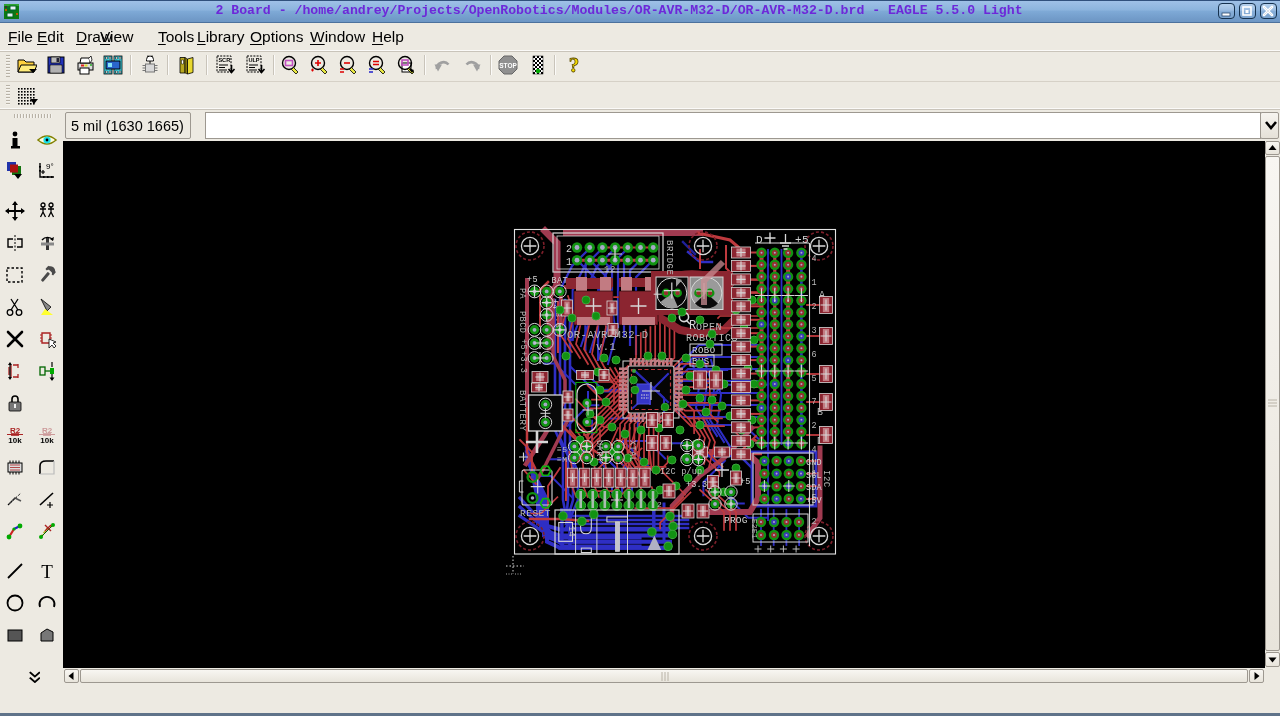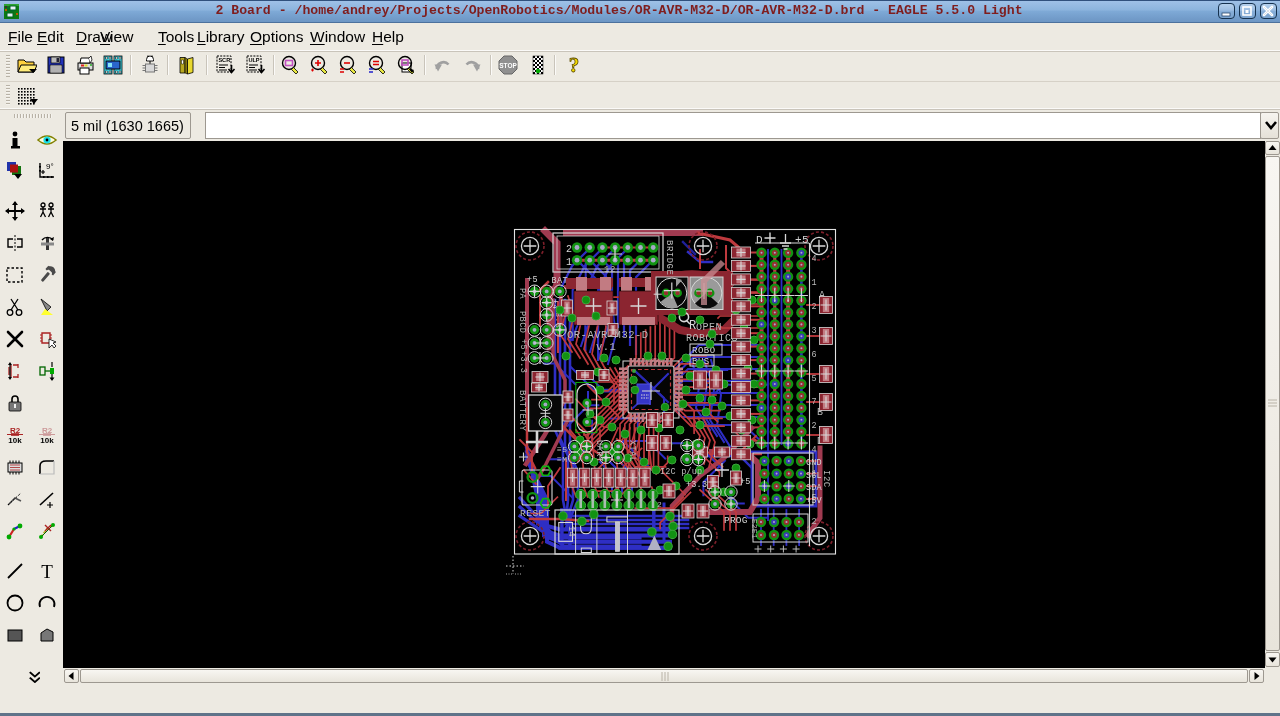--- a/index.html
+++ b/index.html
@@ -1,21 +1,21 @@
 <!DOCTYPE html>
 <html><head><meta charset="utf-8"><title>eagle</title>
 <style>
 * { margin:0; padding:0; box-sizing:border-box; }
 html,body { width:1280px; height:716px; overflow:hidden; background:#edeae2;
   font-family:"Liberation Sans", sans-serif; }
 .abs { position:absolute; }
 #titlebar { left:0; top:0; width:1280px; height:23px;
   background:linear-gradient(#9fc1e7 0%, #8cb4dd 42%, #7ea9d6 50%, #739dcb 80%, #6d96c4 100%);
   border-top:1px solid #30507c; border-bottom:1px solid #4c719d; }
-#titletext { left:0; top:3px; width:1238px; text-align:center; color:#7f1d1d;
+#titletext { left:0; top:3px; width:1238px; text-align:center; color:#6d28d9;
   font-family:"Liberation Mono", monospace; font-weight:bold; font-size:13.2px; letter-spacing:0;}
 .winbtn { top:3px; width:17px; height:16px; border:1px solid #16324f; border-radius:4px;
   background:linear-gradient(#b5d0ec 0%, #9cbde2 45%, #88afd9 50%, #7ca4cf 100%); }
 #menubar { left:0; top:24px; width:1280px; height:41px; background:#edeae2; }
 .menuitem { position:absolute; top:4px; font-size:15.5px; color:#000; }
 .menuitem u { text-decoration:underline; text-underline-offset:2px; }
 #mbsep { left:0; top:50px; width:1280px; height:2px;
   border-top:1px solid #fbfaf8; border-bottom:1px solid #c9c4ba; }
 #toolbar1 { left:0; top:52px; width:1280px; height:29px; background:#edeae2; }
 #tb1sep { left:0; top:81px; width:1280px; height:1px; background:#d6d1c7; }

